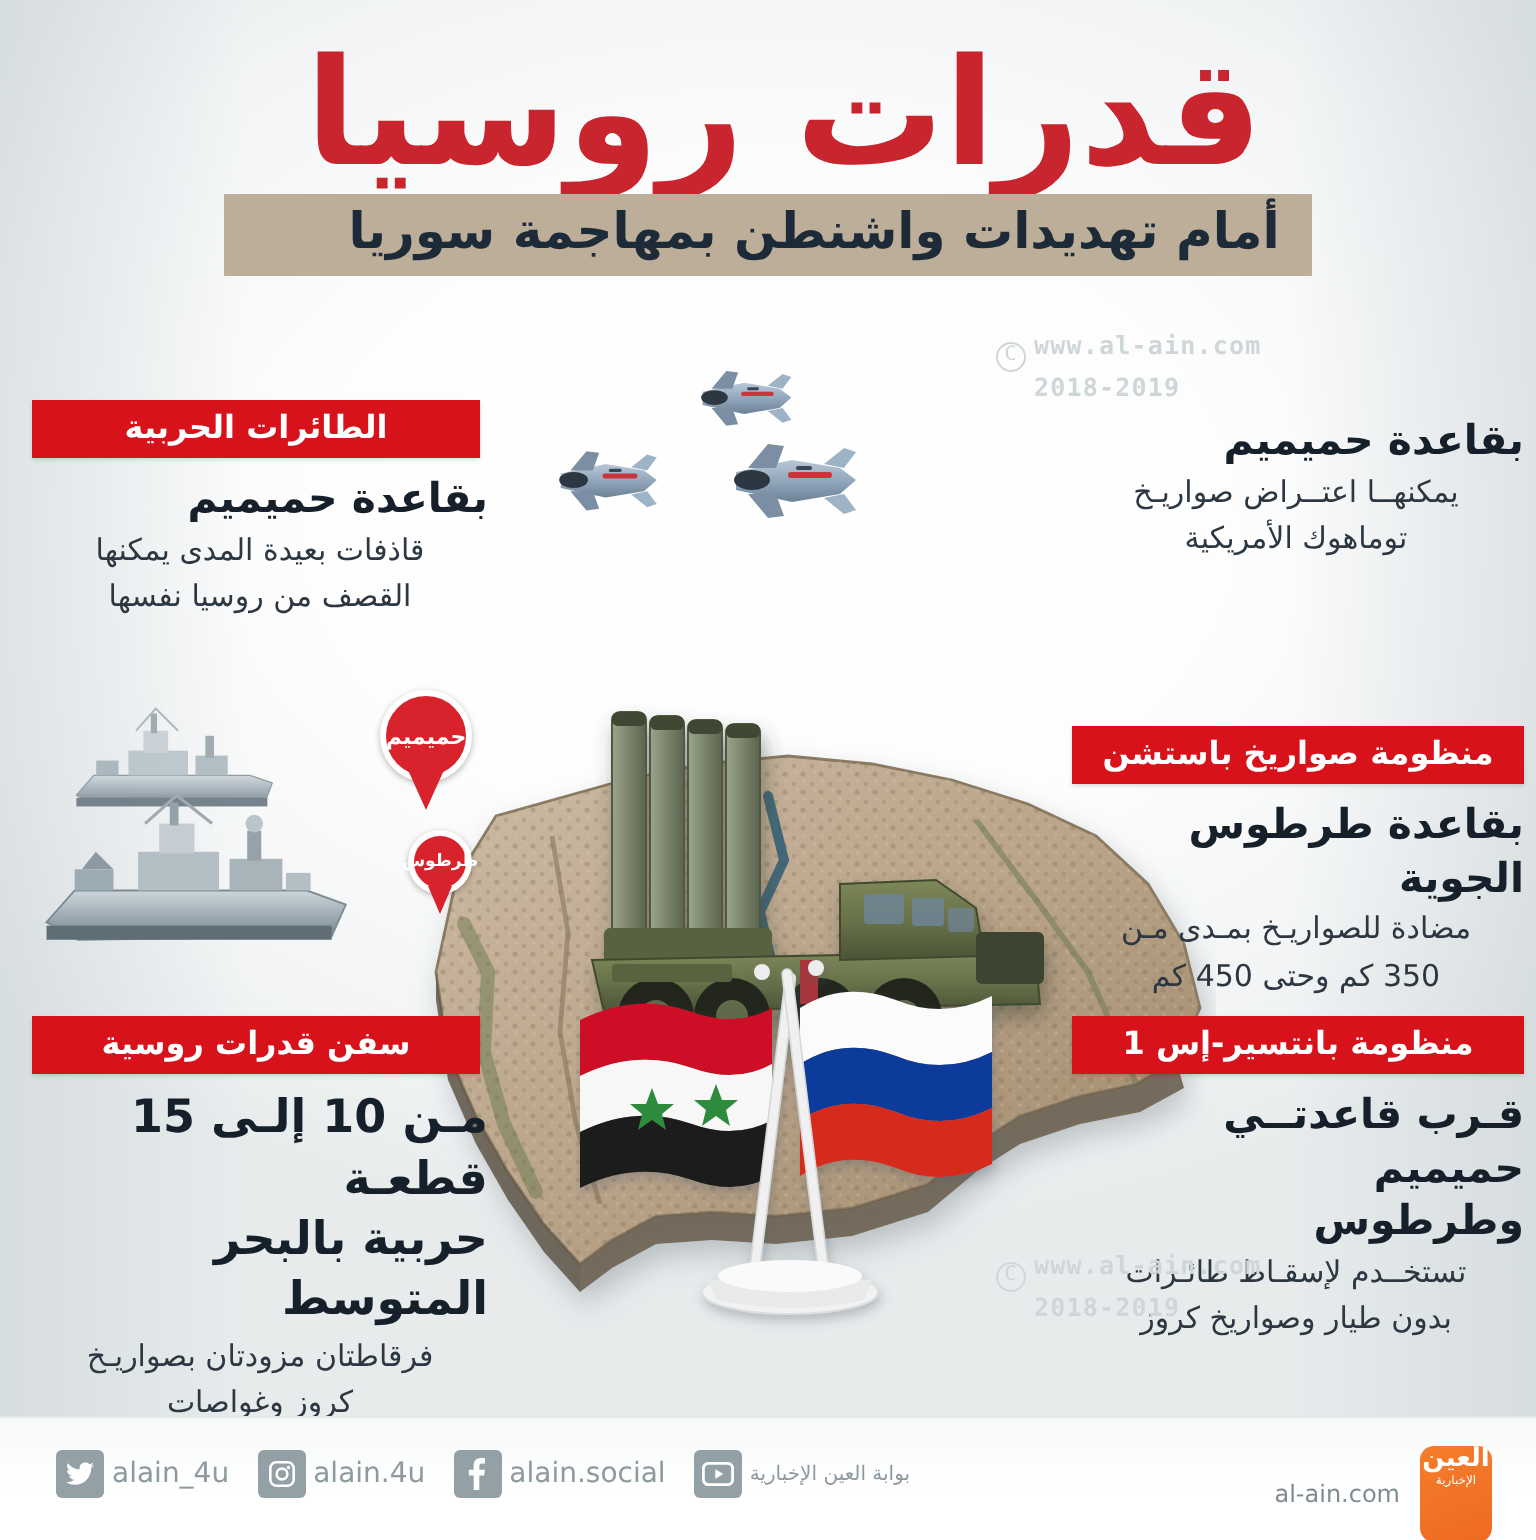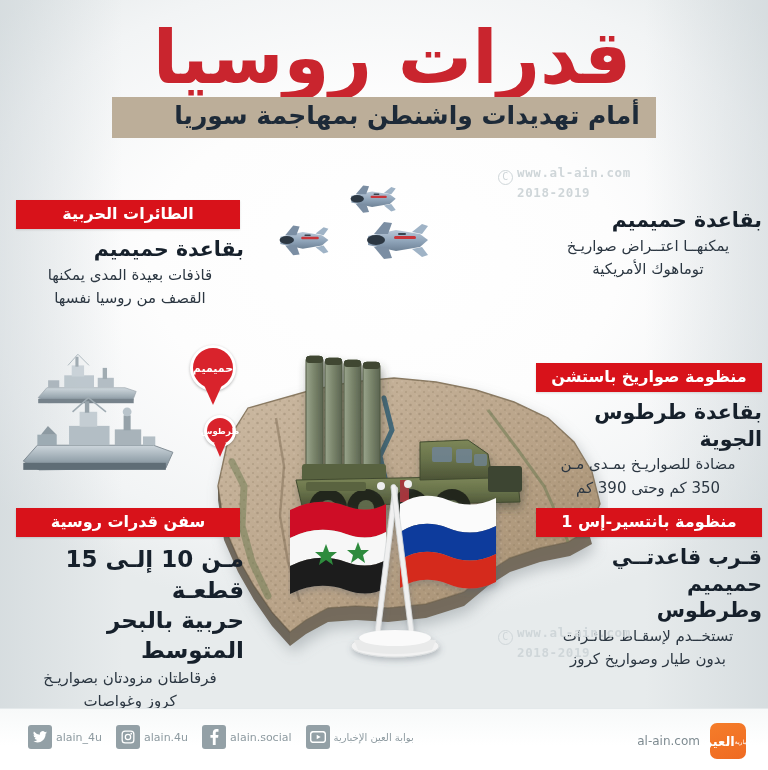--- a/index.html
+++ b/index.html
@@ -115,28 +115,28 @@
     background:linear-gradient(180deg,#f7f9f9 0%,#ffffff 60%,#ffffff 100%);
     border-top:1px solid #e4e9eb; z-index:30; direction:ltr;
   }
   #social{ position:absolute; left:28px; top:16px; display:flex; align-items:center; gap:0; }
   .social-item{ display:flex; align-items:center; margin-right:14px; }
   .sicon{
     width:24px; height:24px; background:#93a0a6; border-radius:3px;
     display:flex; align-items:center; justify-content:center; margin-right:4px;
   }
   .sicon svg{ display:block; }
-  .shandle{ font-size:11px; color:#8d9aa0; }
+  .shandle{ font-size:14px; color:#8d9aa0; }
   .shandle.ar{ direction:rtl; font-size:10px; }
   #brand{ position:absolute; right:22px; top:14px; display:flex; align-items:center; gap:10px; }
   #brand .durl{ font-size:12px; color:#7e8b91; }
   #logo{
-    width:36px; height:36px; border-radius:7px;
+    width:36px; height:48px; border-radius:7px;
     background:linear-gradient(160deg,#f57d2a 0%,#ef6a22 100%);
-    display:flex; flex-direction:row; align-items:center; justify-content:center;
+    display:flex; flex-direction:column; align-items:center; 
     color:#fff; line-height:1;
   }
   #logo .l1{ font-size:13px; font-weight:bold; }
   #logo .l2{ font-size:6px; margin-top:2px; }
 </style>
 </head>
 <body>
 
 <div id="page">
 
@@ -406,21 +406,21 @@
   <div class="block right" id="blk-s400">
     <div class="headline">بقاعدة حميميم</div>
     <div class="desc">يمكنهــا اعتــراض صواريـخ</div>
     <div class="desc c">توماهوك الأمريكية</div>
   </div>
 
   <div class="block right" id="blk-bastion">
     <div class="badge">منظومة صواريخ باستشن</div>
     <div class="headline">بقاعدة طرطوس الجوية</div>
     <div class="desc">مضادة للصواريـخ بمـدى مـن</div>
-    <div class="desc c">350 كم وحتى 390 كم</div>
+    <div class="desc c">350 كم وحتى 450 كم</div>
   </div>
 
   <div class="block right" id="blk-pantsir">
     <div class="badge">منظومة بانتسير-إس 1</div>
     <div class="headline">قـرب قاعدتــي حميميم</div>
     <div class="headline" style="margin-top:0">وطرطوس</div>
     <div class="desc">تستخــدم لإسقـاط طائـرات</div>
     <div class="desc c">بدون طيار وصواريخ كروز</div>
   </div>
 

